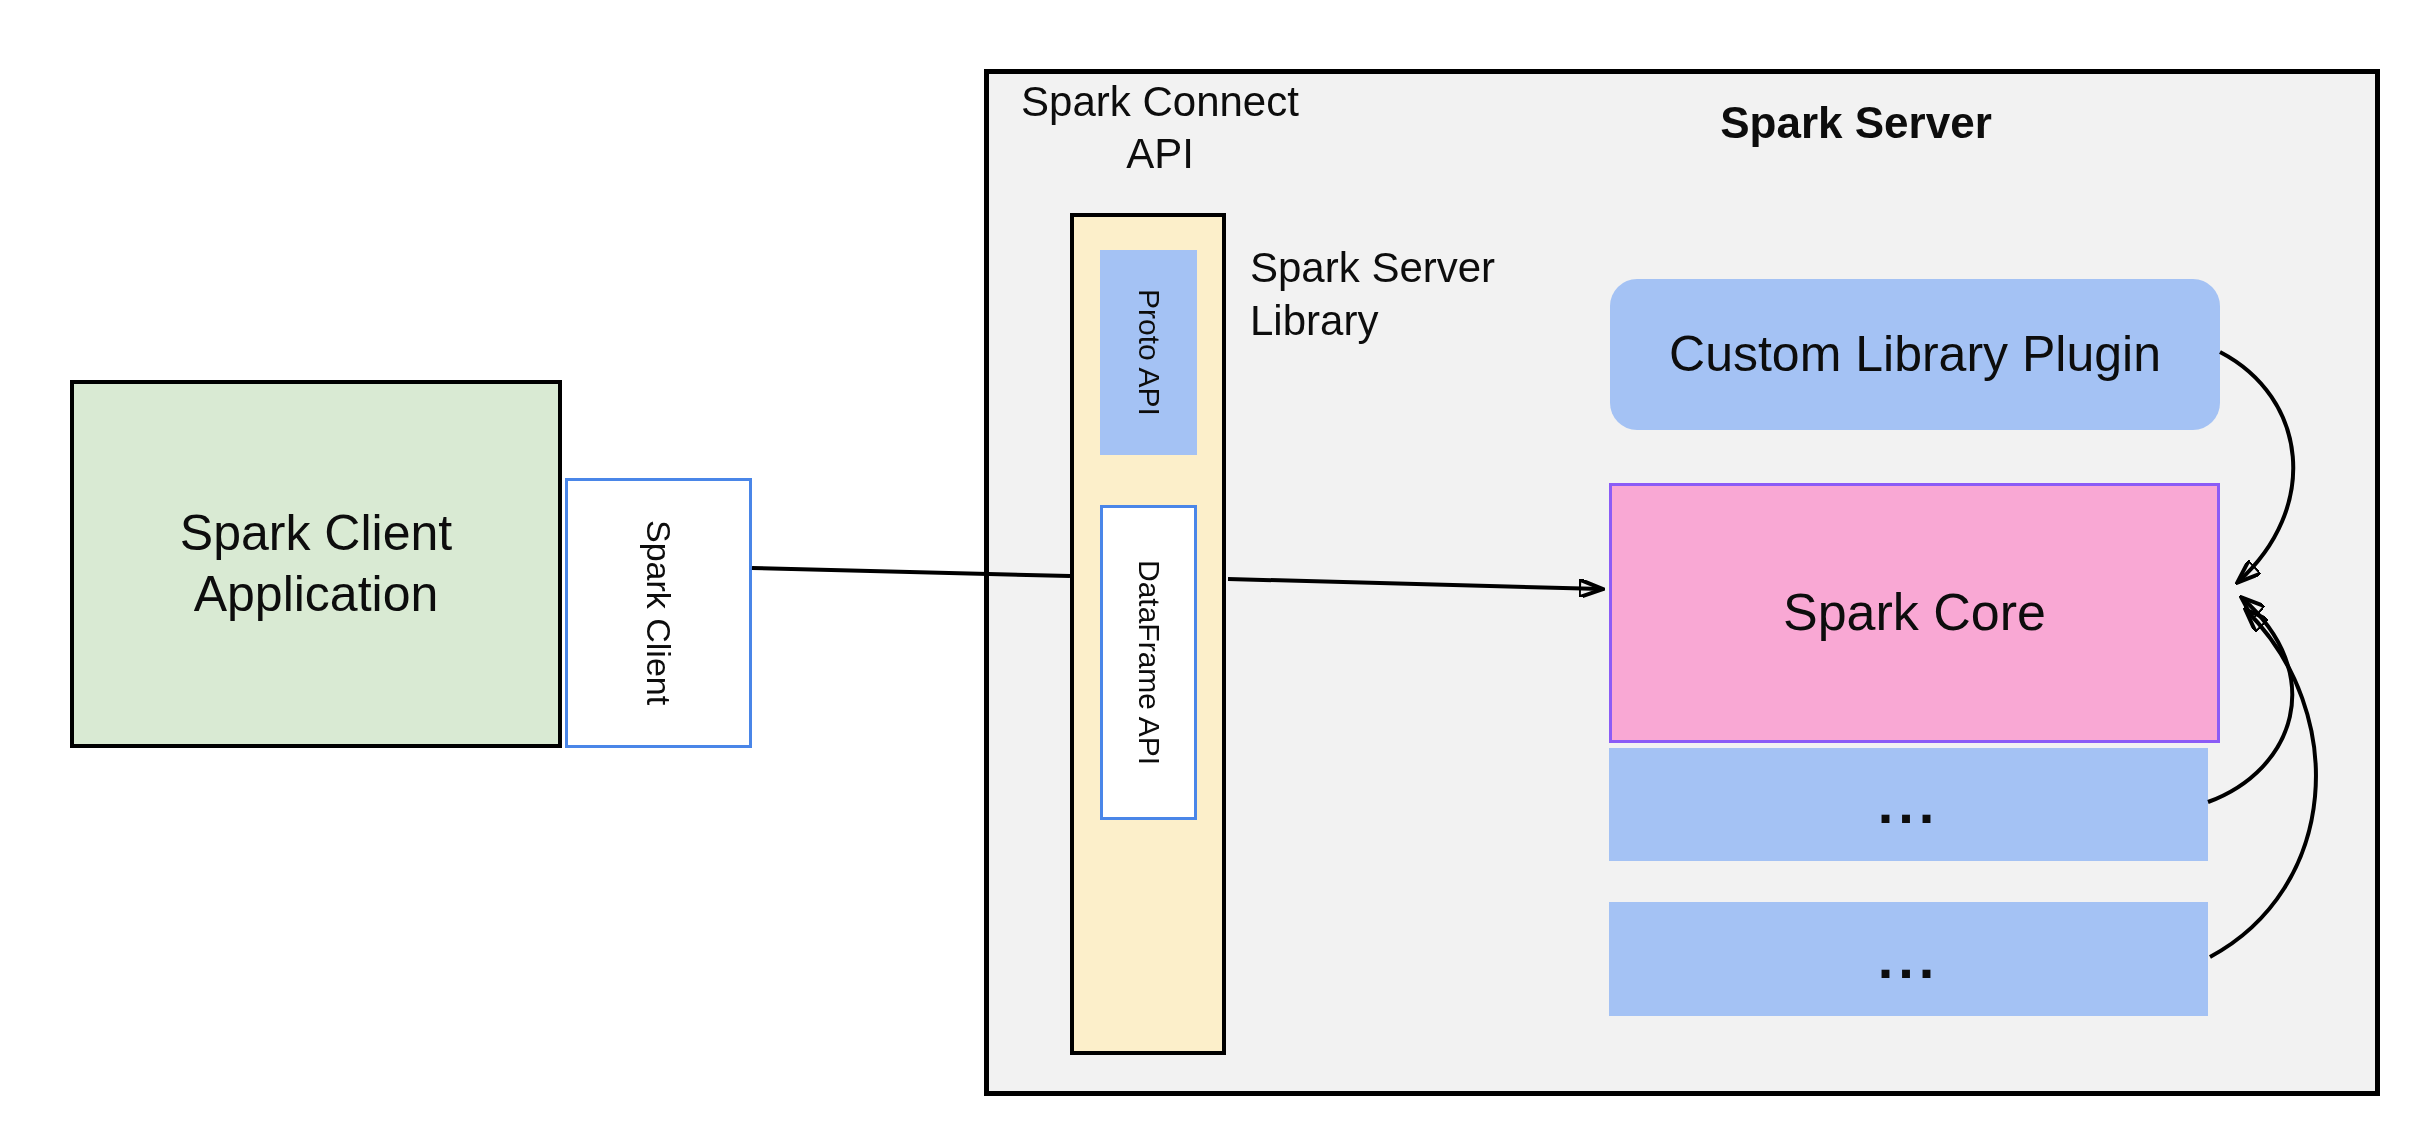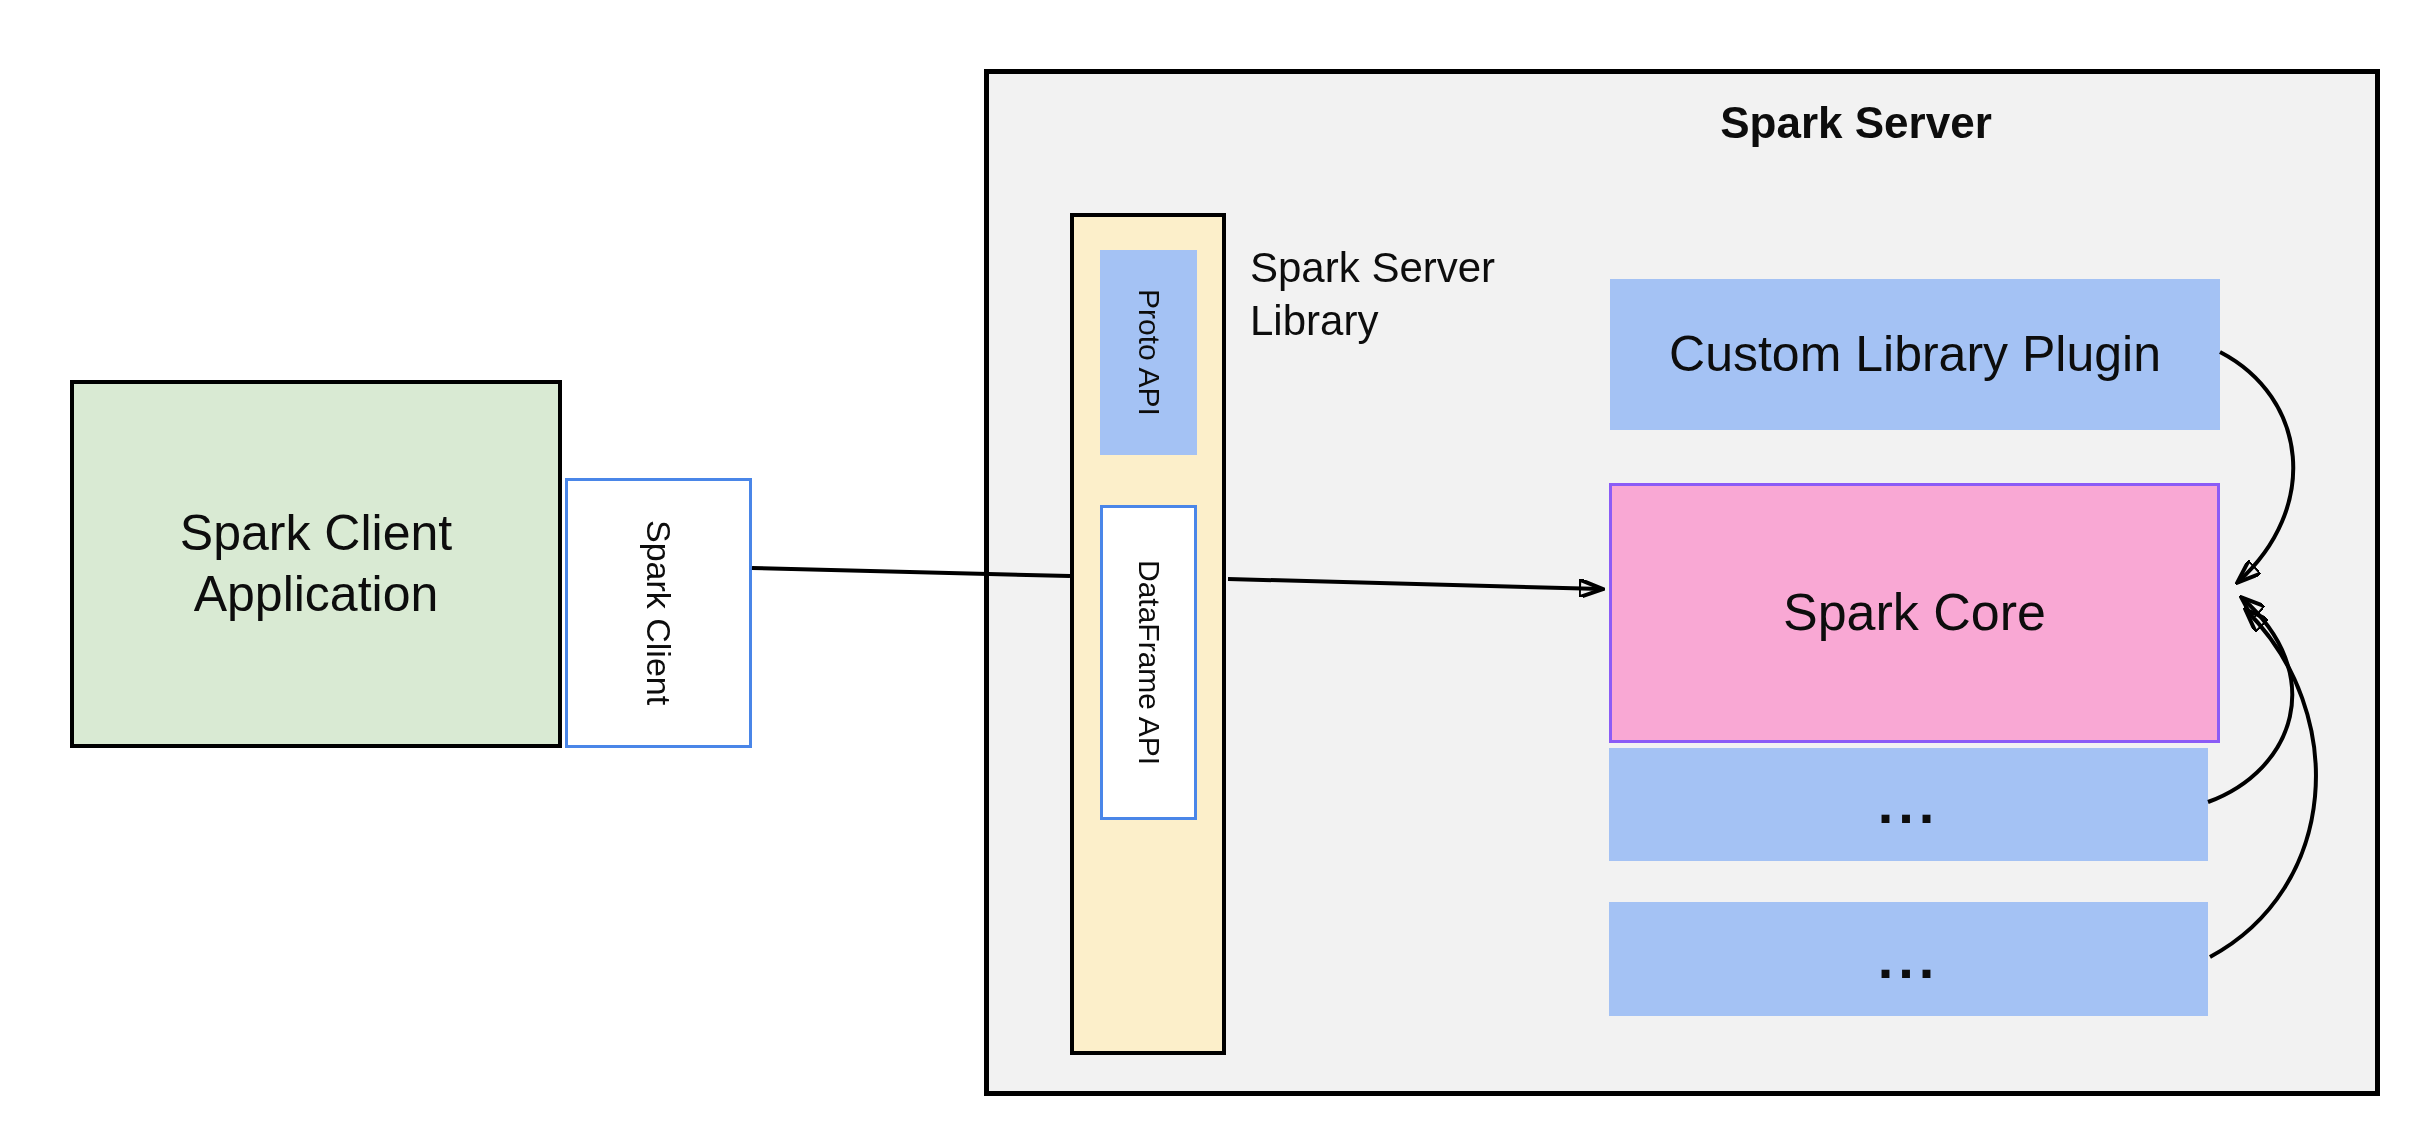--- a/index.html
+++ b/index.html
@@ -88,20 +88,21 @@
   #spark-server-title{
     left:1696px;top:96px;width:320px;
     font-size:44px;
     font-weight:bold;
     text-align:center;
   }
   #custom-library-plugin{
     left:1610px;top:279px;width:610px;height:151px;
     background:#a4c2f4;
     font-size:50px;
+    border-radius:27px;
   }
   #spark-core{
     left:1609px;top:483px;width:611px;height:260px;
     background:#f9a8d4;
     border:3px solid #8b5cf6;
     font-size:52px;
   }
   #dots-box-1{
     left:1609px;top:748px;width:599px;height:113px;
     background:#a4c2f4;
@@ -127,20 +128,22 @@
     fill:none;
   }
 </style>
 </head>
 <body>
 
 <div id="canvas">
 
   <div class="box" id="gray-panel"></div>
 
+  <div class="label" id="spark-connect-api-label">Spark Connect
+API</div>
 
   <div class="label" id="spark-server-title">Spark Server</div>
 
   <div class="box" id="green-box">Spark Client
 Application</div>
 
 
   <div class="box" id="spark-client">
     <span class="vtext">Spark Client</span>
   </div>

